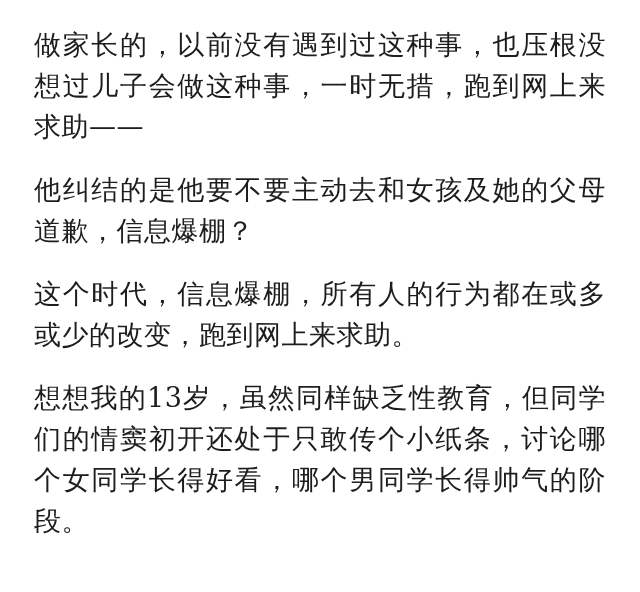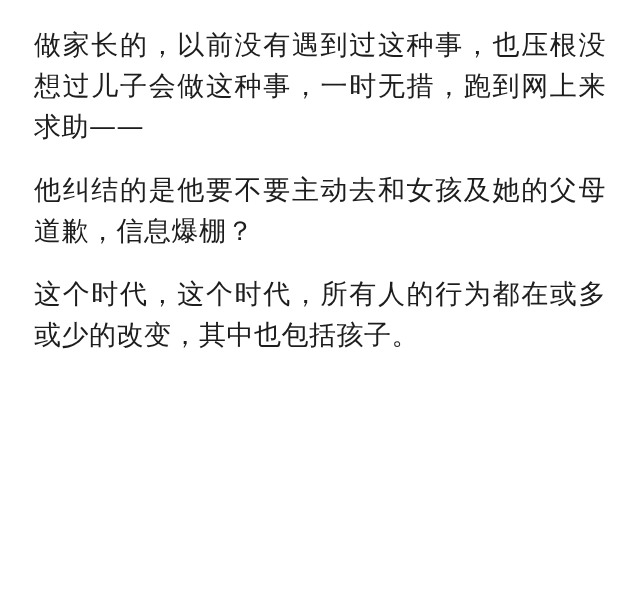--- a/index.html
+++ b/index.html
@@ -34,14 +34,15 @@
   .para:last-child {
     margin-bottom: 0;
   }
 </style>
 </head>
 <body>
 
 <div id="article">
   <p class="para">做家长的，以前没有遇到过这种事，也压根没想过儿子会做这种事，一时无措，跑到网上来求助——</p>
   <p class="para">他纠结的是他要不要主动去和女孩及她的父母道歉，信息爆棚？</p>
-  <p class="para">这个时代，这个时代，所有人的行为都在或多或少的改变，其中也包括孩子。</p>
+  <p class="para">这个时代，信息爆棚，所有人的行为都在或多或少的改变，跑到网上来求助。</p>
+  <p class="para">想想我的13岁，虽然同样缺乏性教育，但同学们的情窦初开还处于只敢传个小纸条，讨论哪个女同学长得好看，哪个男同学长得帅气的阶段。</p>
 </div>
 
 </body></html>

